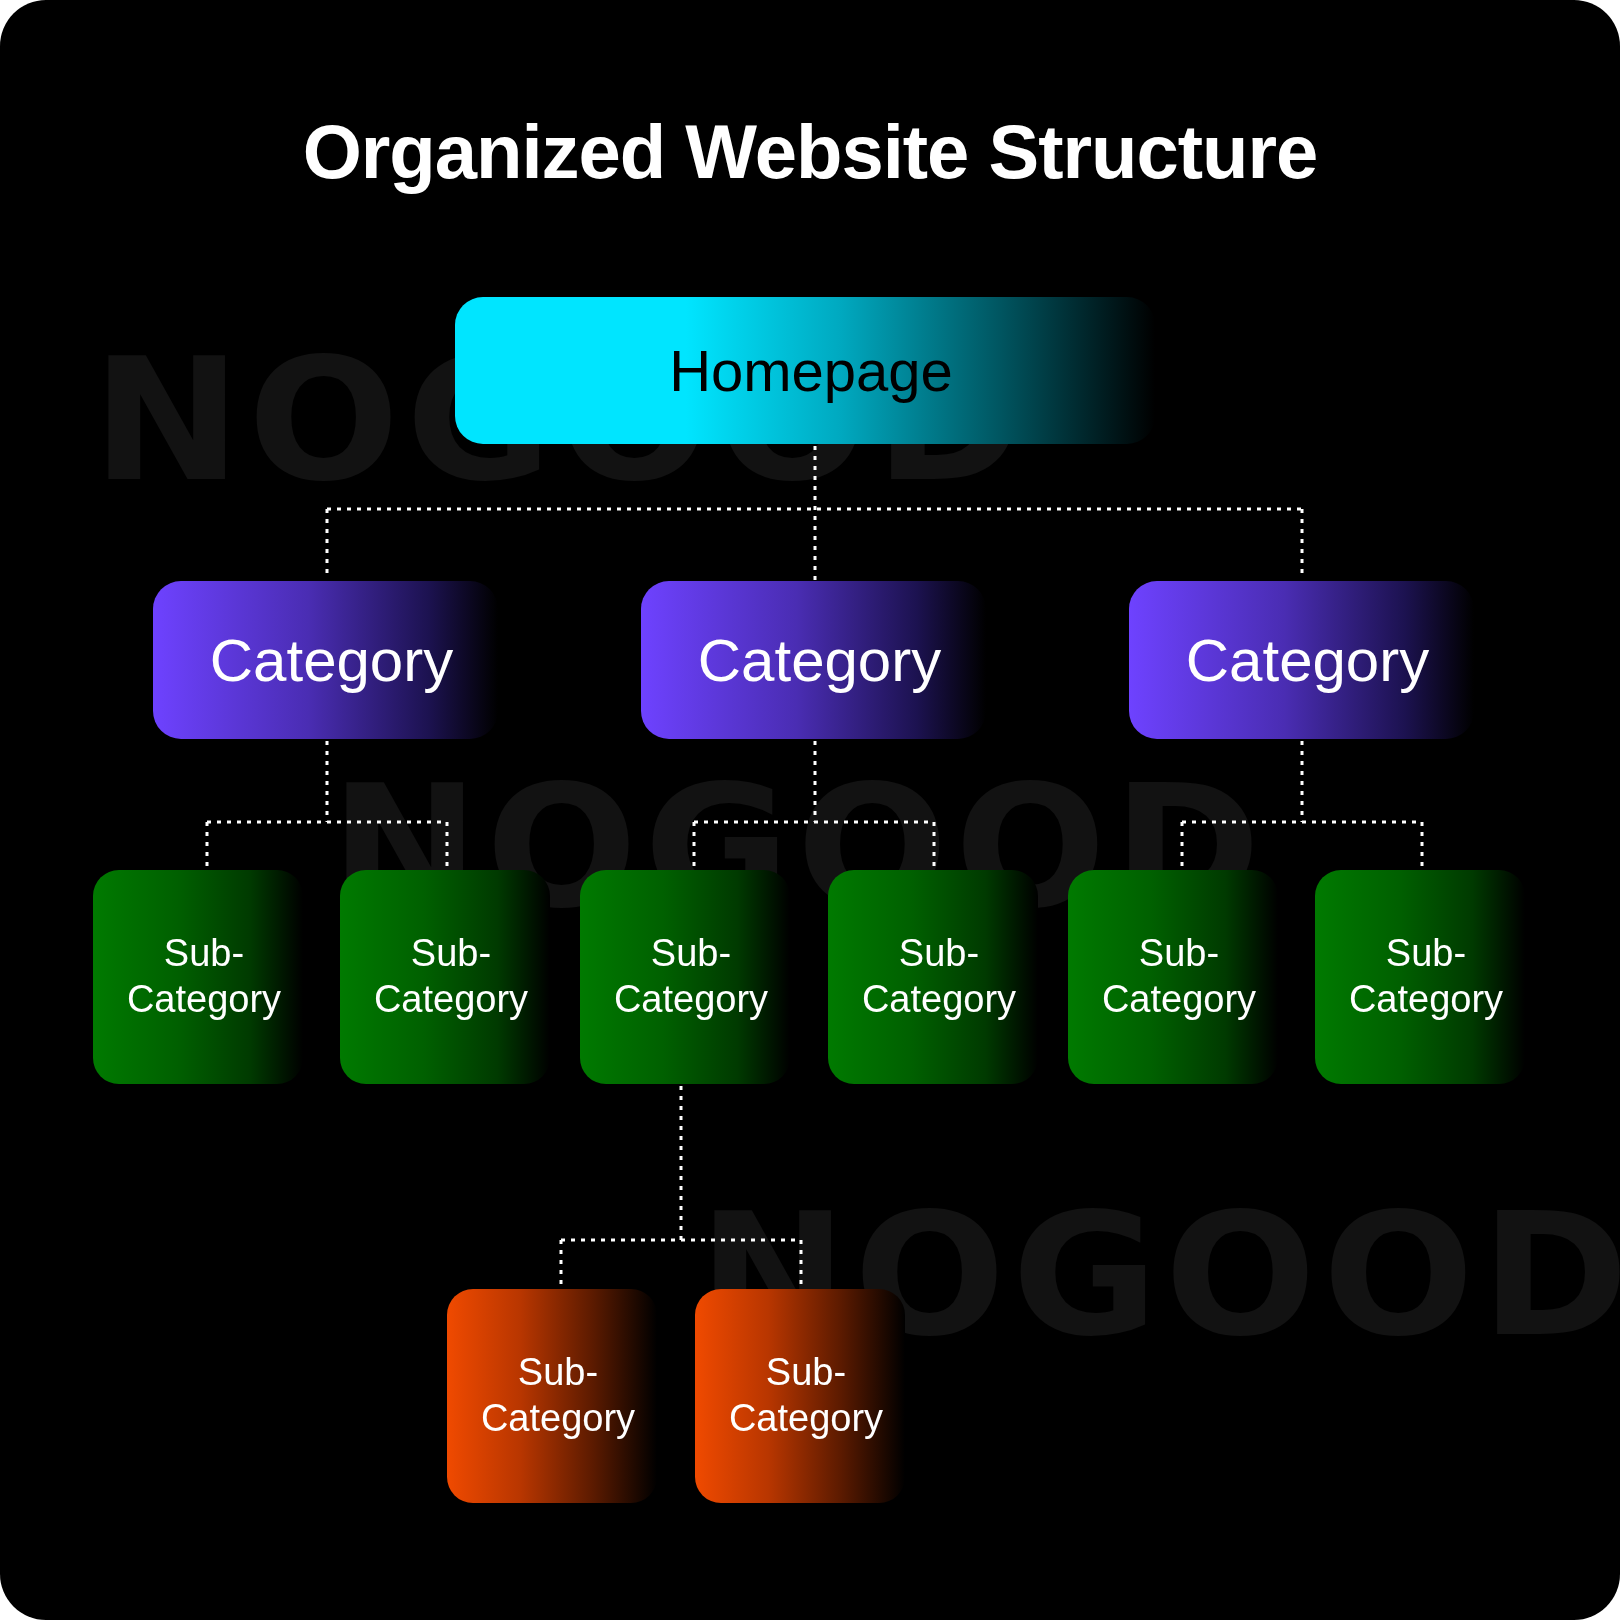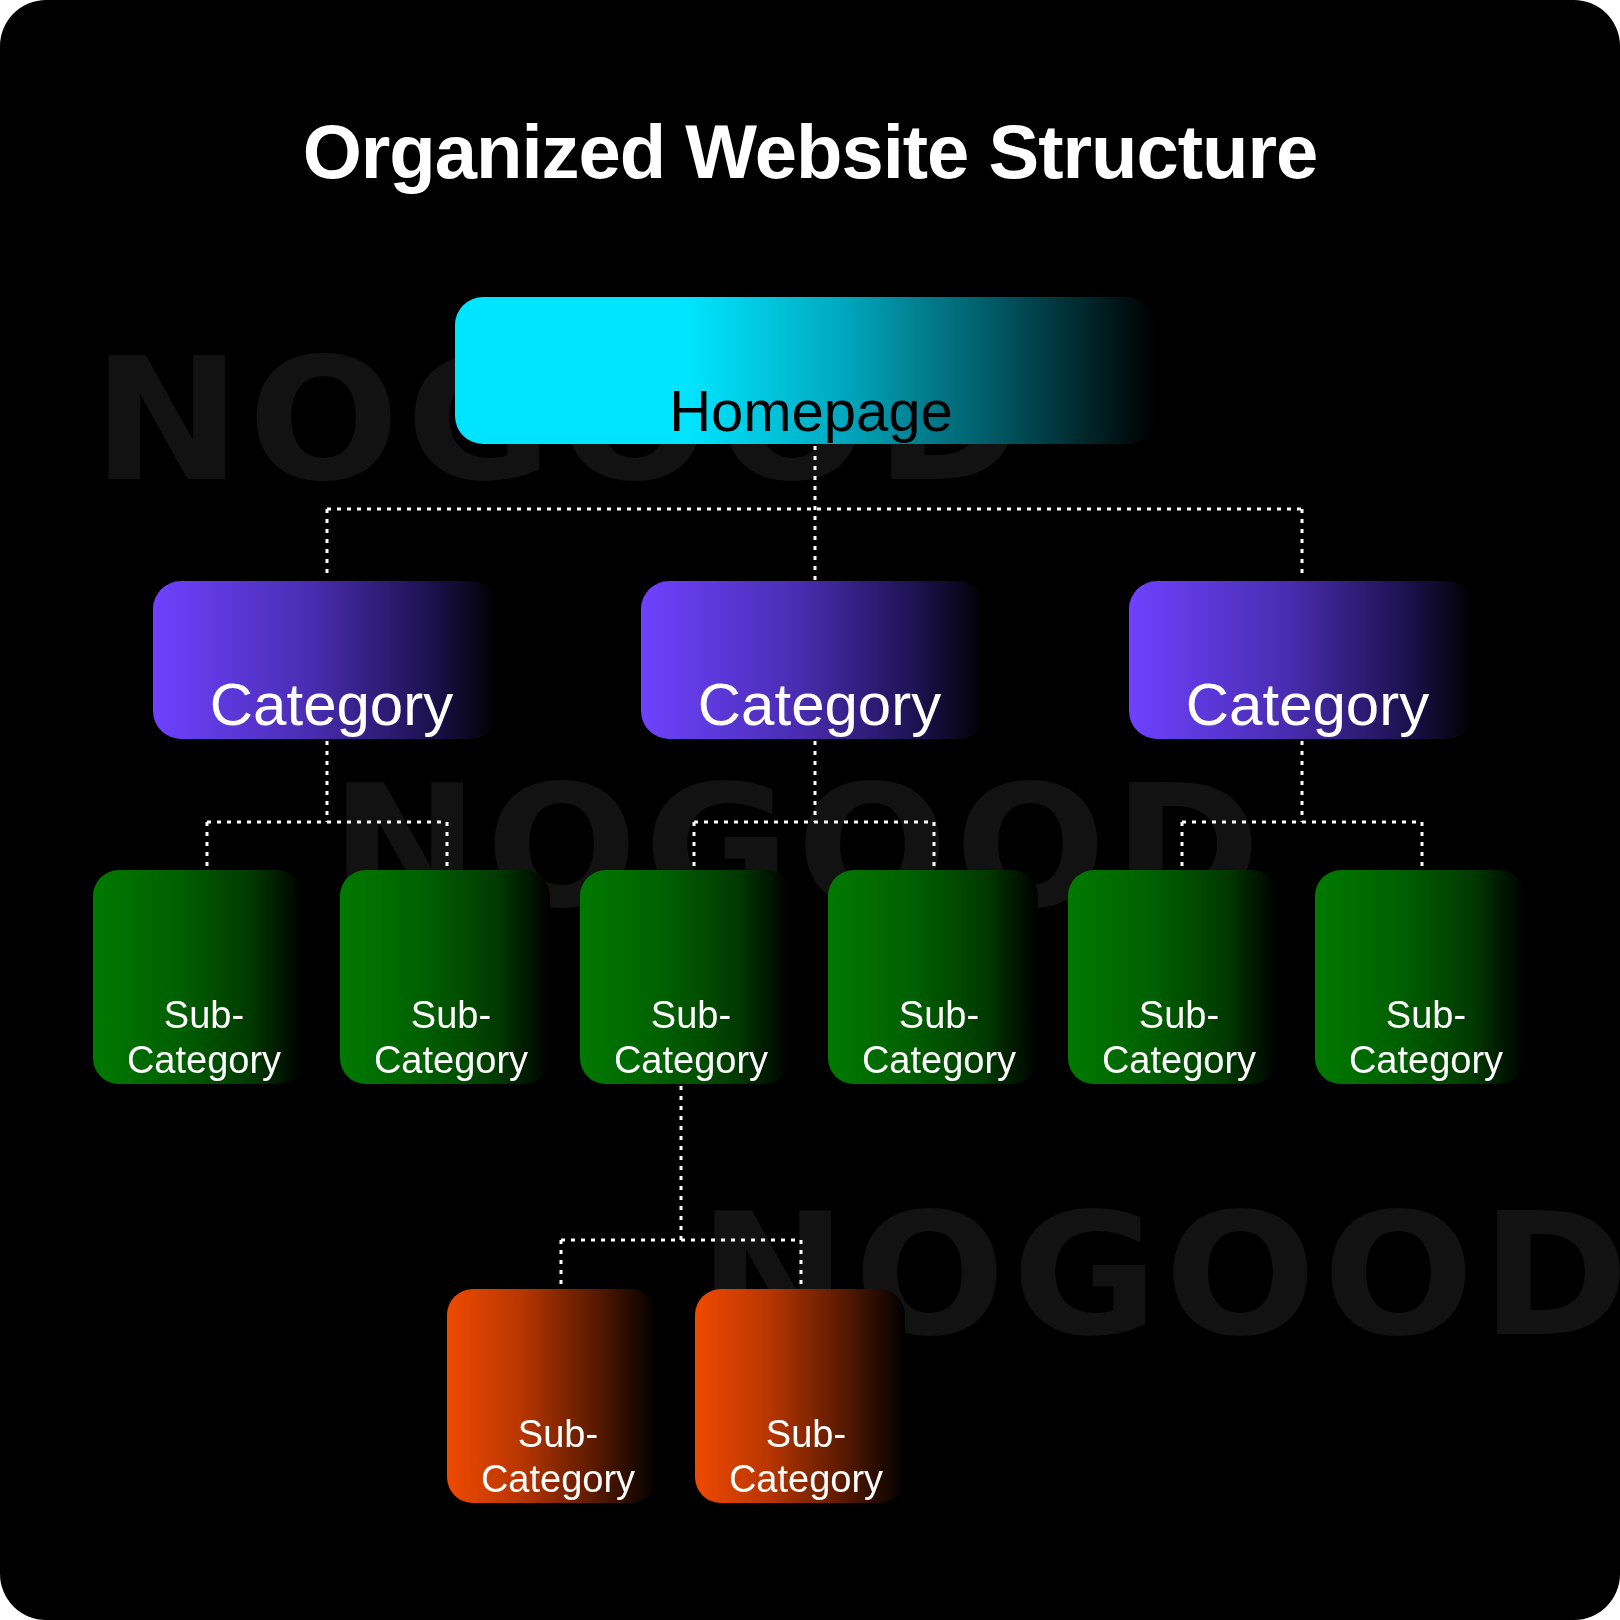--- a/index.html
+++ b/index.html
@@ -1,21 +1,21 @@
 <!DOCTYPE html>
 <html><head>
 <meta charset="utf-8">
 <style>
   html,body{margin:0;padding:0;background:#fff;}
   body{width:1620px;height:1620px;overflow:hidden;}
   .card{position:absolute;left:0;top:0;width:1620px;height:1620px;background:#000;border-radius:46px;overflow:hidden;}
   .title{position:absolute;left:0;width:1620px;top:108px;text-align:center;color:#fff;font-family:"Liberation Sans",sans-serif;font-weight:700;font-size:76px;letter-spacing:-1px;}
   .wm{position:absolute;font-family:"DejaVu Sans",sans-serif;font-weight:900;color:#121212;font-size:170px;letter-spacing:6px;transform:scaleX(1.05);transform-origin:left top;line-height:1;}
   svg.lines{position:absolute;left:0;top:0;width:1620px;height:1620px;}
-  .node{position:absolute;display:flex;align-items:flex-end;justify-content:center;text-align:center;font-family:"Liberation Sans",sans-serif;box-sizing:border-box;padding-left:12px;}
+  .node{position:absolute;display:flex;align-items:center;justify-content:center;text-align:center;font-family:"Liberation Sans",sans-serif;box-sizing:border-box;padding-left:12px;}
   .home{left:455px;top:297px;width:700px;height:147px;border-radius:28px;
     background:linear-gradient(90deg,#00e5ff 0%,#00e5ff 33%,#00a9c0 55%,#005560 78%,#000 100%);color:#000;font-size:58px;}
   .cat{top:581px;width:345px;height:158px;border-radius:28px;
     background:linear-gradient(90deg,#6e42ff 0%,#4a2db3 45%,#1c1250 80%,#000 100%);color:#fff;font-size:60px;}
   .sub{top:870px;width:210px;height:214px;border-radius:26px;
     background:linear-gradient(90deg,#007a00 0%,#006000 40%,#003a00 75%,#000 100%);color:#fff;font-size:38px;line-height:1.2;}
   .leaf{top:1289px;width:210px;height:214px;border-radius:26px;
     background:linear-gradient(90deg,#f04a00 0%,#b83600 35%,#5a1a00 70%,#000 100%);color:#fff;font-size:38px;line-height:1.2;}
 </style>
 </head>

